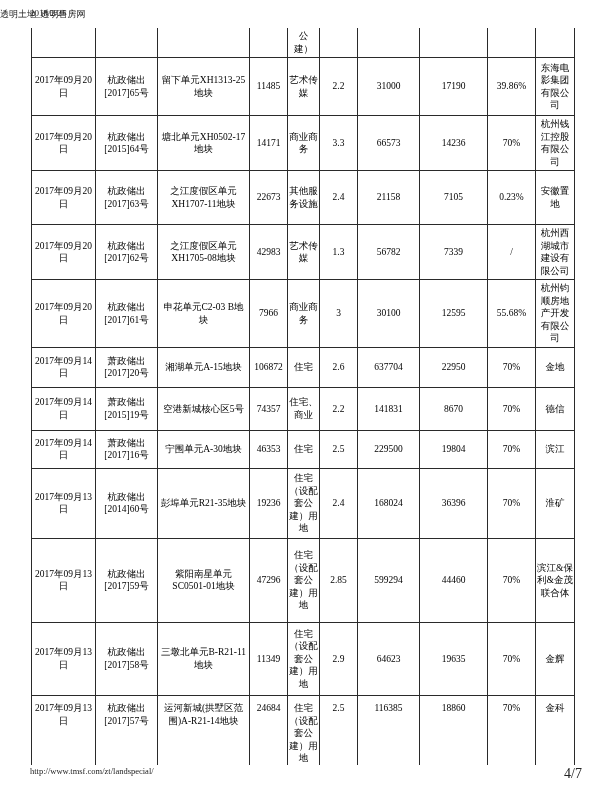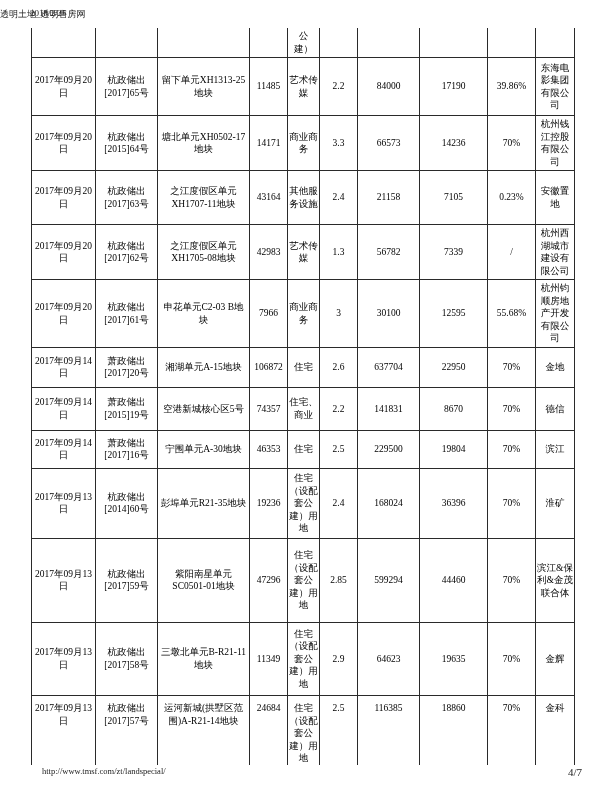--- a/index.html
+++ b/index.html
@@ -38,25 +38,25 @@
     vertical-align:middle;
     padding:2px 1px;
     overflow:hidden;
     word-wrap:break-word;
   }
   tr.partial td { border-top:none; }
   tr.cut td { vertical-align:top; padding-top:6px; }
   td.pre { white-space:pre-line; }
   .ftr-url {
     position:absolute; left:30px; top:766px;
-    font-size:8.5px; color:#222;margin-left:12px;
+    font-size:8.5px; color:#222;
   }
   .ftr-page {
     position:absolute; right:30px; top:766px;
-    font-size:11px; color:#222;
+    font-size:14px; color:#222;
   }
 </style>
 </head>
 <body>
 
 <div class="hdr-date">2018/2/25</div>
 
 <div class="hdr-title">透明土地_透明售房网</div>
 
 <div class="table-wrap">
@@ -87,42 +87,42 @@
           <td></td>
           <td></td>
         </tr>
         <tr style="height: 58px;">
           <td>2017年09月20日</td>
           <td>杭政储出[2017]65号</td>
           <td>留下单元XH1313-25地块</td>
           <td>11485</td>
           <td>艺术传媒</td>
           <td>2.2</td>
-          <td>84000</td>
+          <td>31000</td>
           <td>17190</td>
           <td>39.86%</td>
           <td>东海电影集团有限公司</td>
         </tr>
         <tr style="height: 53px;">
           <td>2017年09月20日</td>
           <td>杭政储出[2015]64号</td>
           <td>塘北单元XH0502-17地块</td>
           <td>14171</td>
           <td>商业商务</td>
           <td>3.3</td>
           <td>66573</td>
           <td>14236</td>
           <td>70%</td>
           <td>杭州钱江控股有限公司</td>
         </tr>
         <tr style="height: 54px;">
           <td>2017年09月20日</td>
           <td>杭政储出[2017]63号</td>
           <td>之江度假区单元XH1707-11地块</td>
-          <td>43164</td>
+          <td>22673</td>
           <td>其他服务设施</td>
           <td>2.4</td>
           <td>21158</td>
           <td>7105</td>
           <td>0.23%</td>
           <td>安徽置地</td>
         </tr>
         <tr style="height: 50px;">
           <td>2017年09月20日</td>
           <td>杭政储出[2017]62号</td>

